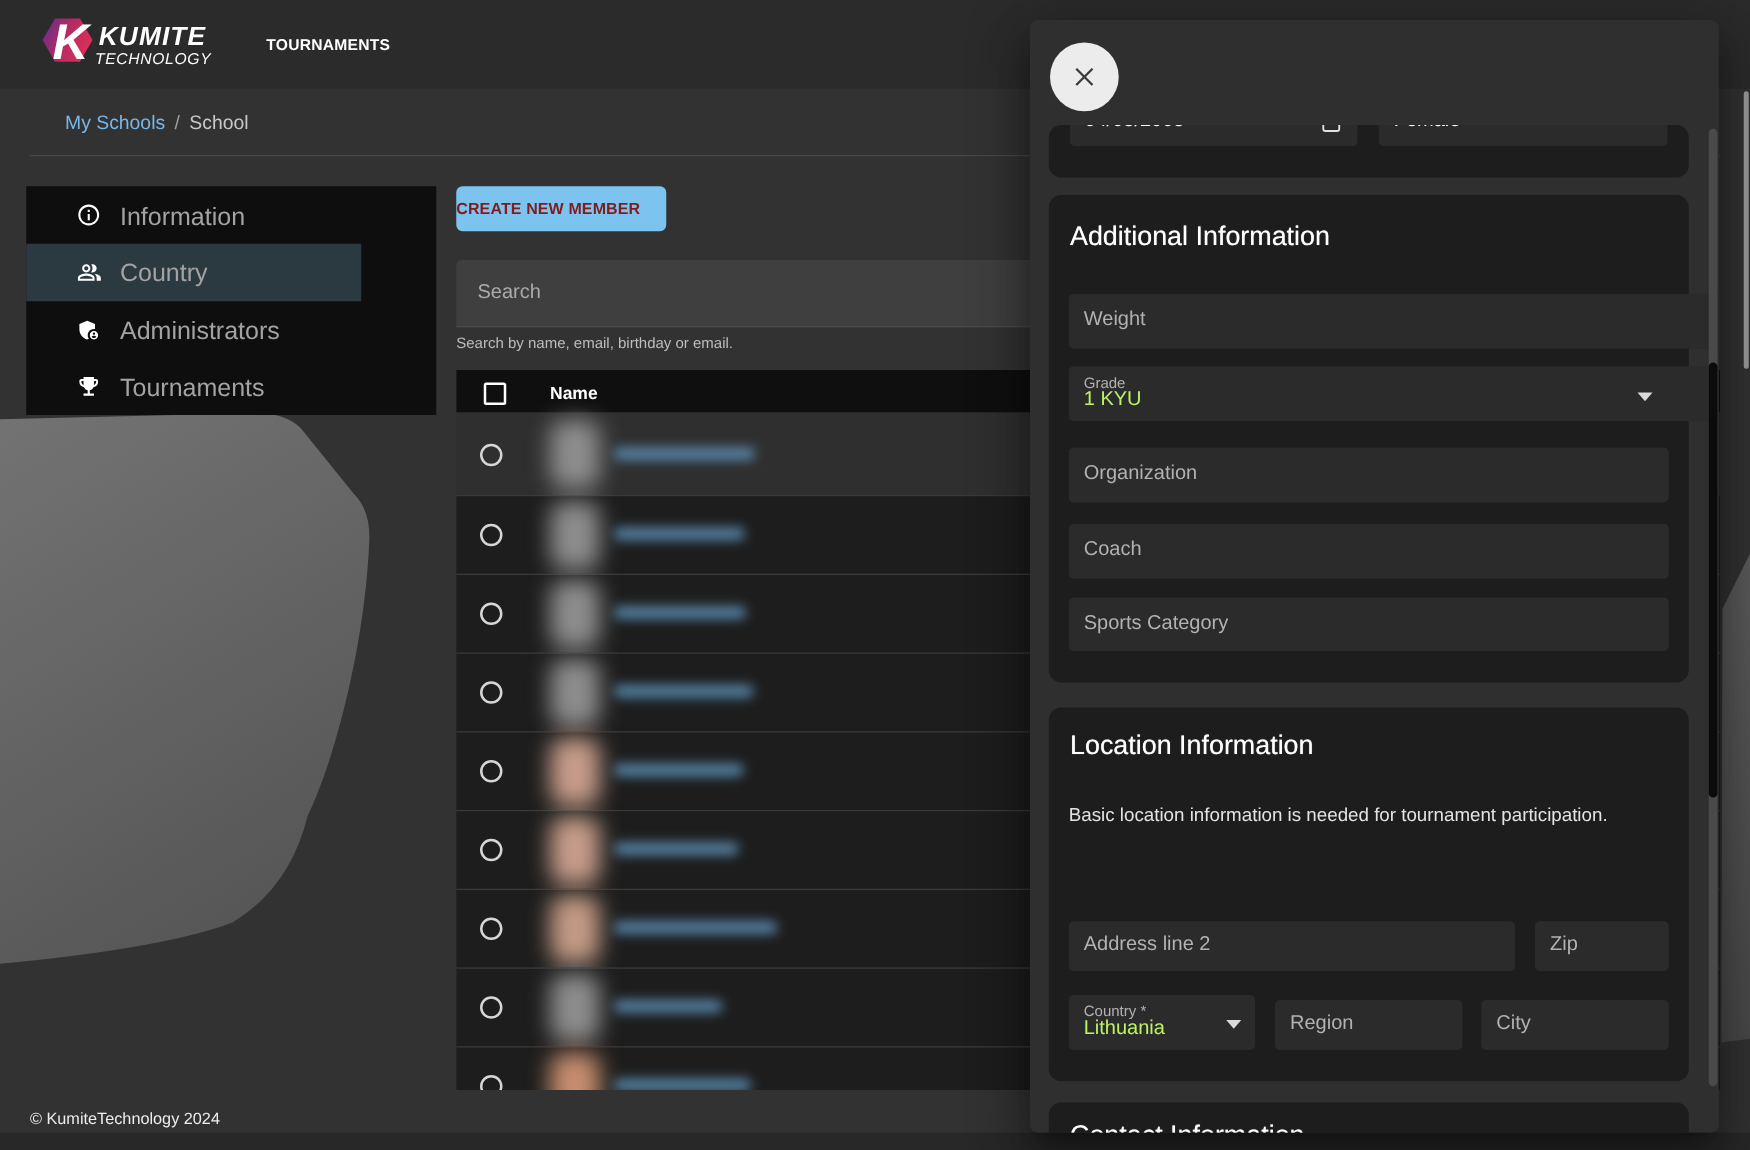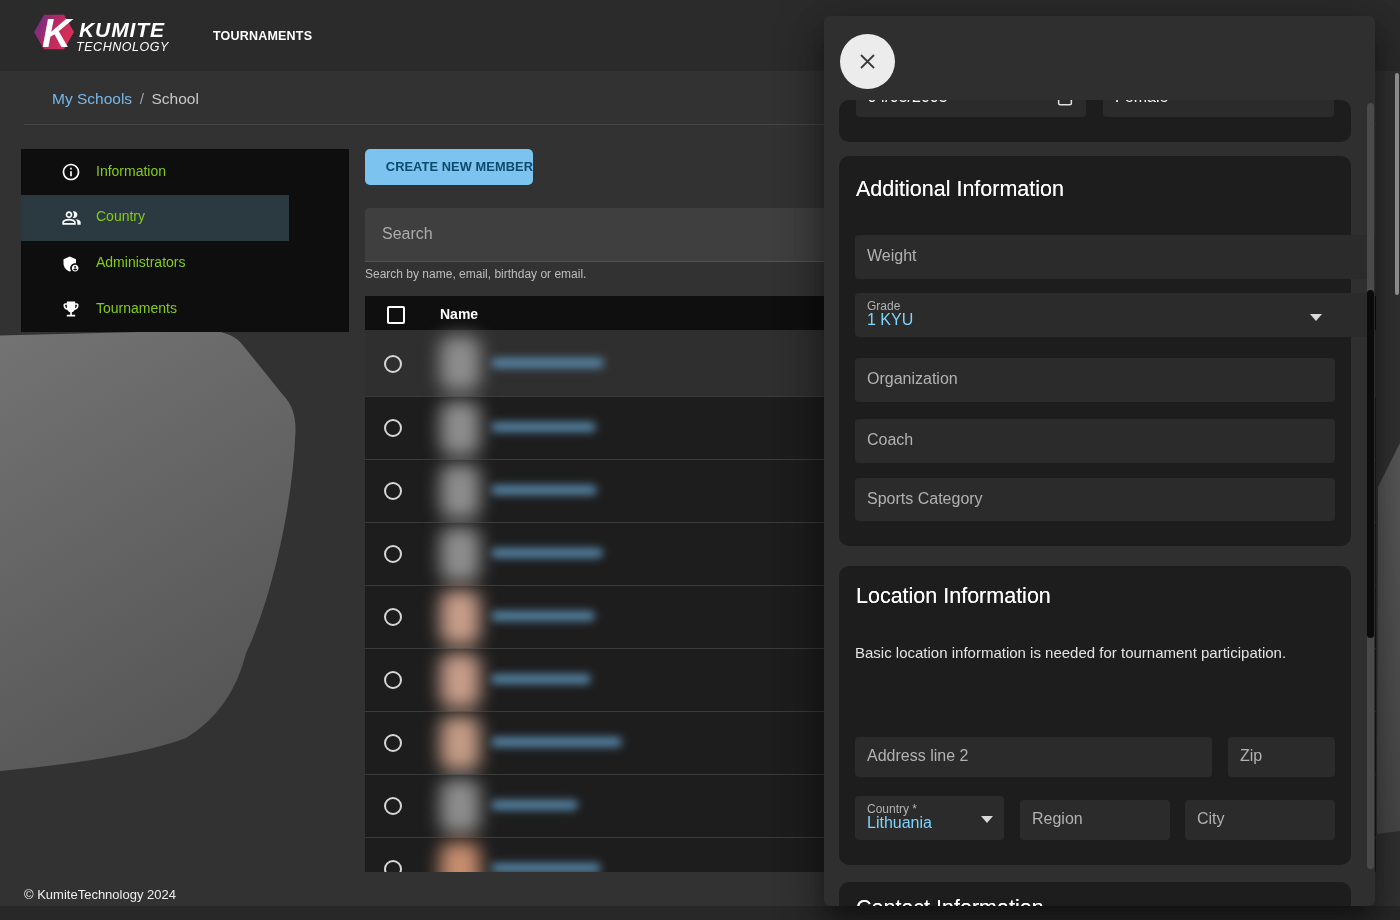--- a/index.html
+++ b/index.html
@@ -20,29 +20,29 @@
     letter-spacing:.2px; }
 
   
   #crumb { left:24px; top:89.5px; font-size:15.5px; color:#c9c9c9; z-index:1;margin-left:28px; }
   #crumb .lk { color:#77b7ea; }
   #crumb .sep { color:#9e9e9e; padding:0 7.5px; }
   #divider { left:24px; top:124px; width:1352px; height:1px; background:#474747; z-index:1; }
 
   
   #sidebar { left:21px; top:149px; width:328px; height:183px; background:#0e0e0e; z-index:3; }
-  .side-item { position:absolute; left:0; width:268px; height:45.8px; color:#84cc16; font-size:14px; }
+  .side-item { position:absolute; left:0; width:268px; height:45.8px; color:#a3a3a3; font-size:20px; }
   .side-item .ic { position:absolute; left:40px; top:13px; }
   .side-item .lb { position:absolute; left:75px; top:13.5px; }
   .side-sel { background:#2b3941; }
 
   
   #btnCreate { left:365px; top:149px; width:168px; height:36px; background:#7cc3ef;
-    border-radius:5px; color:#0c4a6e; font-size:12.8px; font-weight:bold;
-    letter-spacing:.1px; text-align:right; line-height:36px; z-index:1; }
+    border-radius:5px; color:#7f1d1d; font-size:12.8px; font-weight:bold;
+    letter-spacing:.1px; text-align:left; line-height:36px; z-index:1; }
   #search { left:365px; top:208px; width:986px; height:54px; background:#3f3f3f;
     border-radius:4px 4px 0 0; border-bottom:1px solid #535353; z-index:1; }
   #search span { position:absolute; left:17px; top:17px; font-size:16px; color:#ababab; }
   #searchHint { left:365px; top:267px; font-size:12px; color:#bdbdbd; z-index:1; }
 
   
   #table { left:365px; top:296px; width:1011px; height:576px; overflow:hidden; z-index:1; }
   #thead { position:absolute; left:0; top:0; width:1011px; height:34px; background:#0f0f0f; }
   #thead .cb { position:absolute; left:22px; top:10px; width:18px; height:18px;
     border:2px solid #fff; border-radius:2px; }
@@ -69,21 +69,21 @@
   #drawer { left:824px; top:16px; width:551px; height:890px; background:#2f2f2f;
     border-radius:6px; z-index:5; overflow:hidden;
     box-shadow:0 11px 15px -7px rgba(0,0,0,.3), 0 24px 38px 3px rgba(0,0,0,.25),
       0 9px 46px 8px rgba(0,0,0,.22); }
   #closeBtn { left:16px; top:18px; width:55px; height:55px; border-radius:50%;
     background:#ececec; }
   .card { position:absolute; left:15px; width:512px; background:#1d1d1d; border-radius:10px; }
   .inp { position:absolute; background:#2b2b2b; border-radius:4px; }
   .inp .ph { position:absolute; left:12px; font-size:16px; color:#b2b2b2; }
   .inp .sm { position:absolute; left:12px; top:6px; font-size:12px; color:#b2b2b2; }
-  .inp .vl { position:absolute; left:12px; bottom:8px; font-size:16px; color:#7dd3fc; }
+  .inp .vl { position:absolute; left:12px; bottom:8px; font-size:16px; color:#bef264; }
   .caret { position:absolute; width:0; height:0; border-left:6px solid transparent;
     border-right:6px solid transparent; border-top:7px solid #dadada; }
   .ctitle { position:absolute; left:17px; font-size:21.5px; color:#fff;
     text-shadow:0 0 .6px rgba(255,255,255,.7); }
 
   
   #dTrack { left:543px; top:87px; width:7px; height:766px; background:#4a4a4a;
     border-radius:4px; z-index:6; }
   #dThumb { left:543px; top:274px; width:7px; height:348px; background:#0b0b0b;
     border-radius:4px; z-index:7; }

